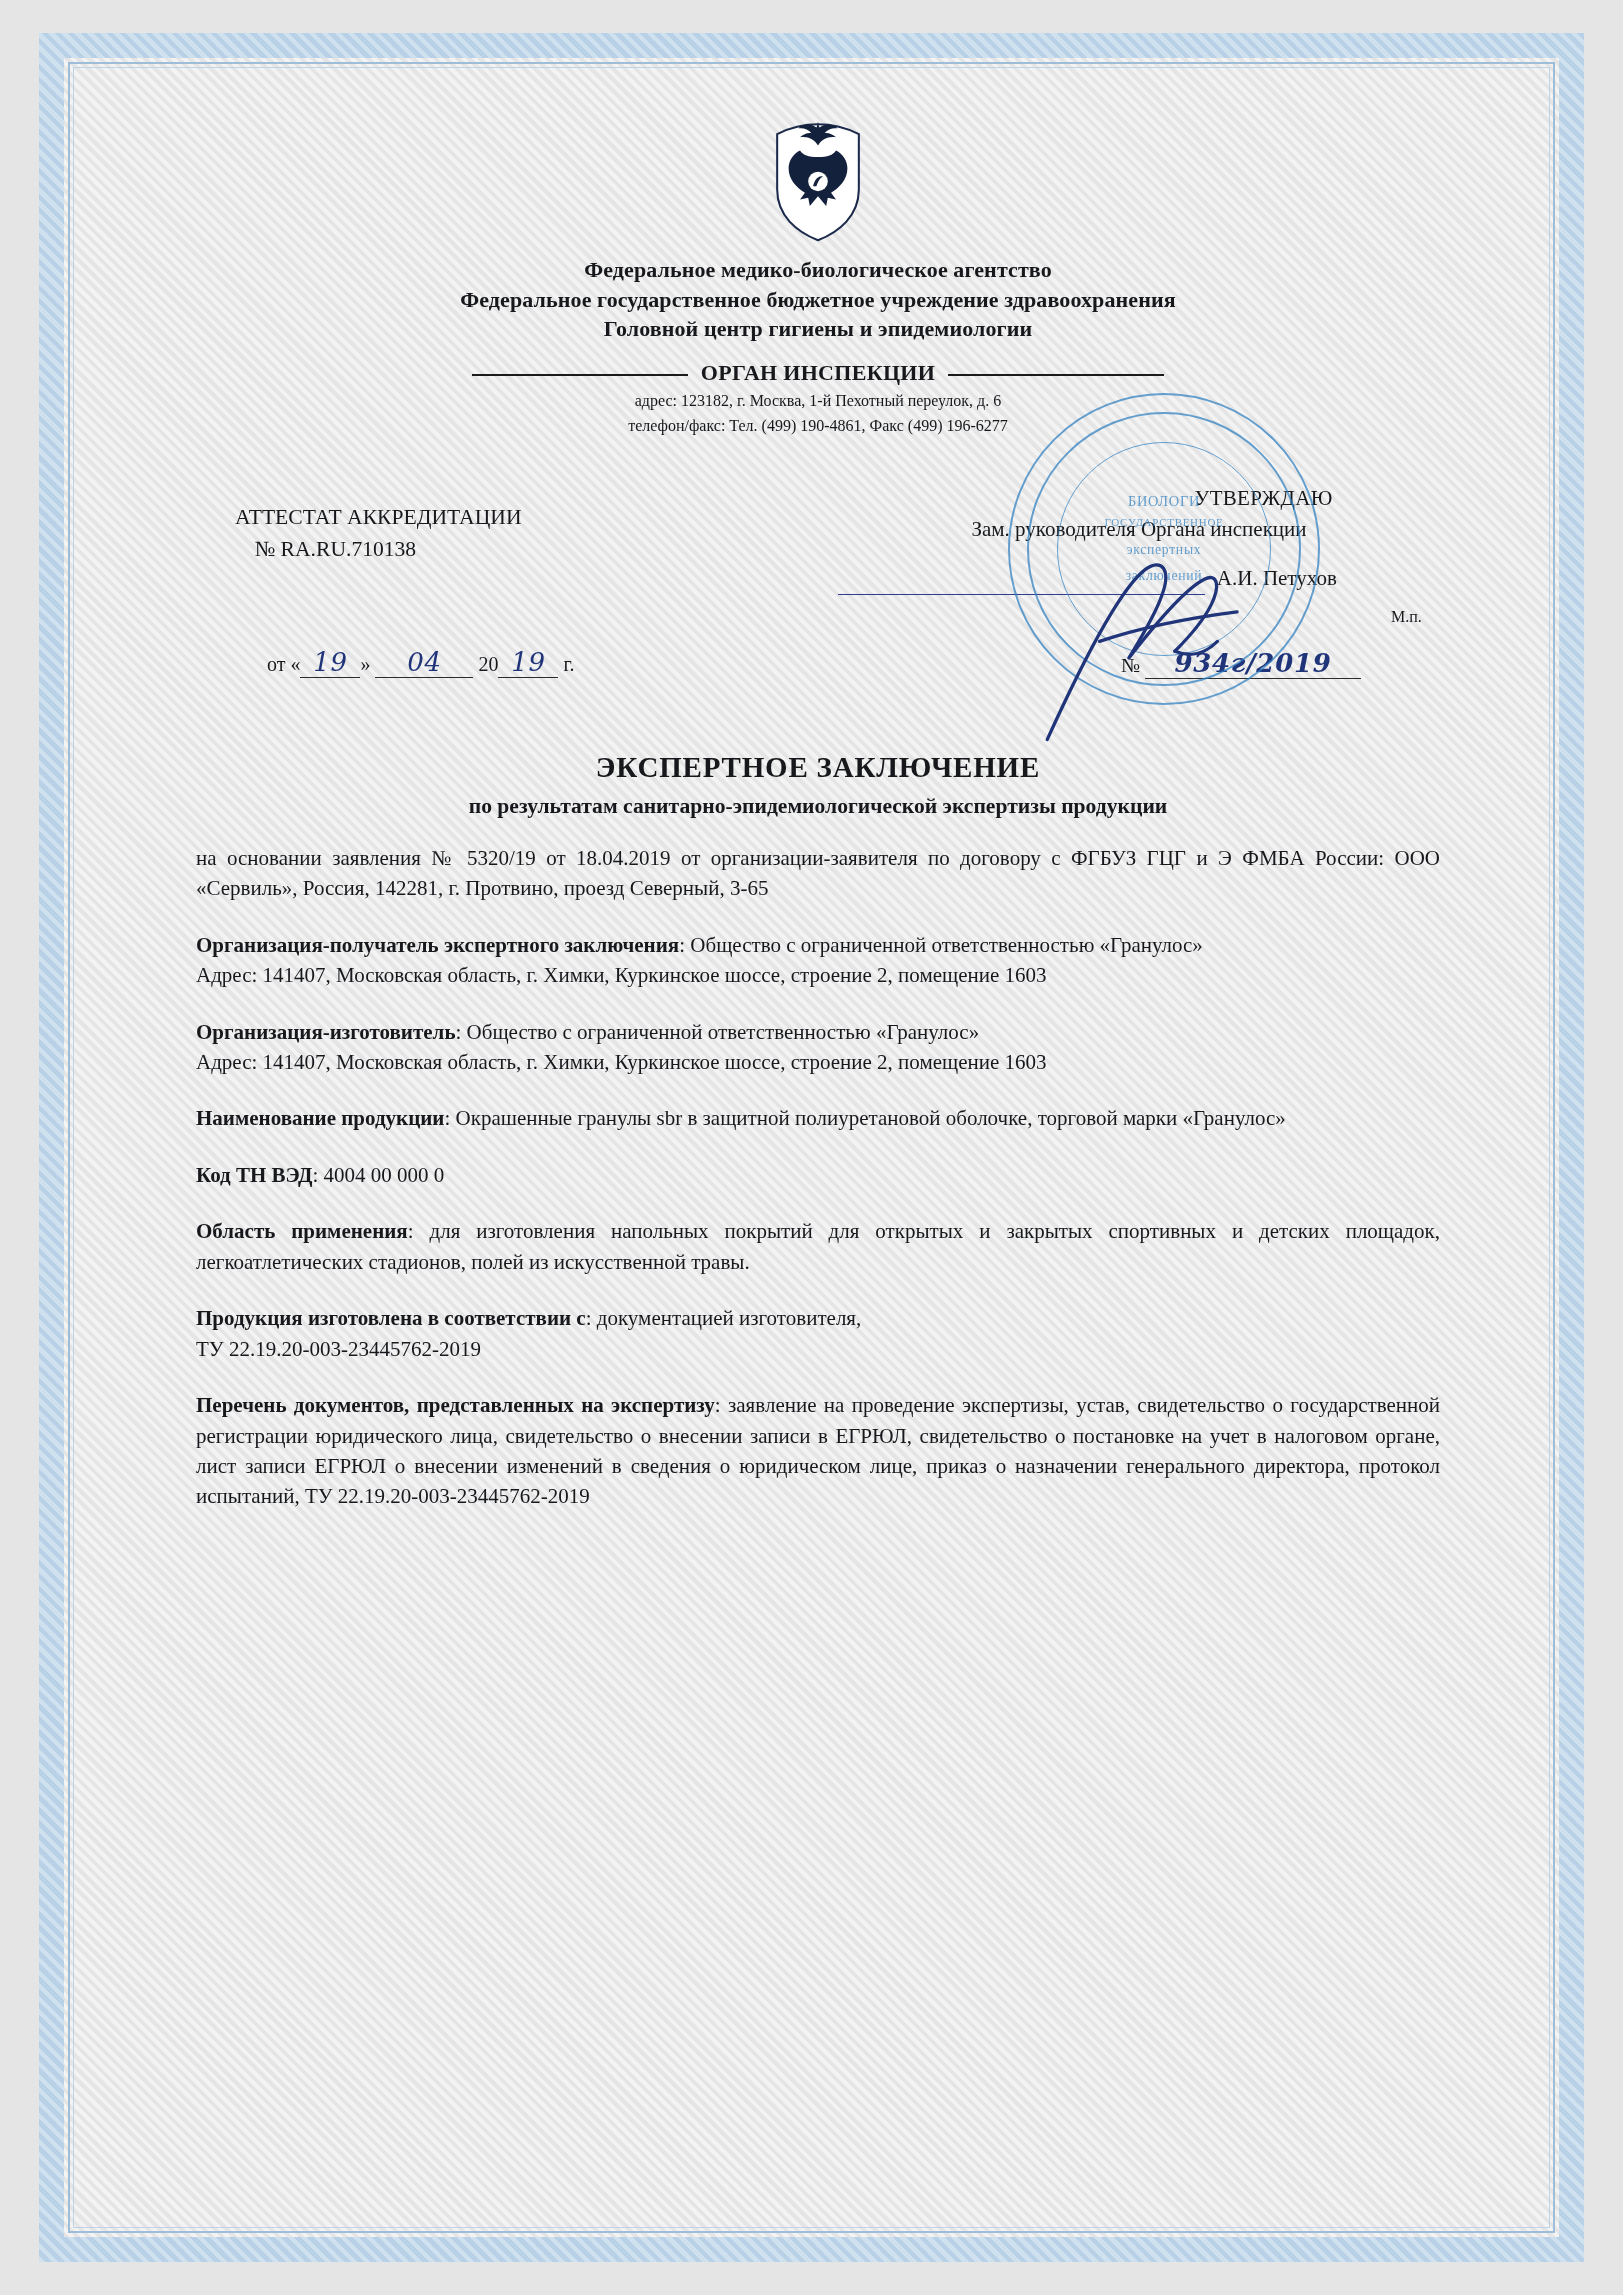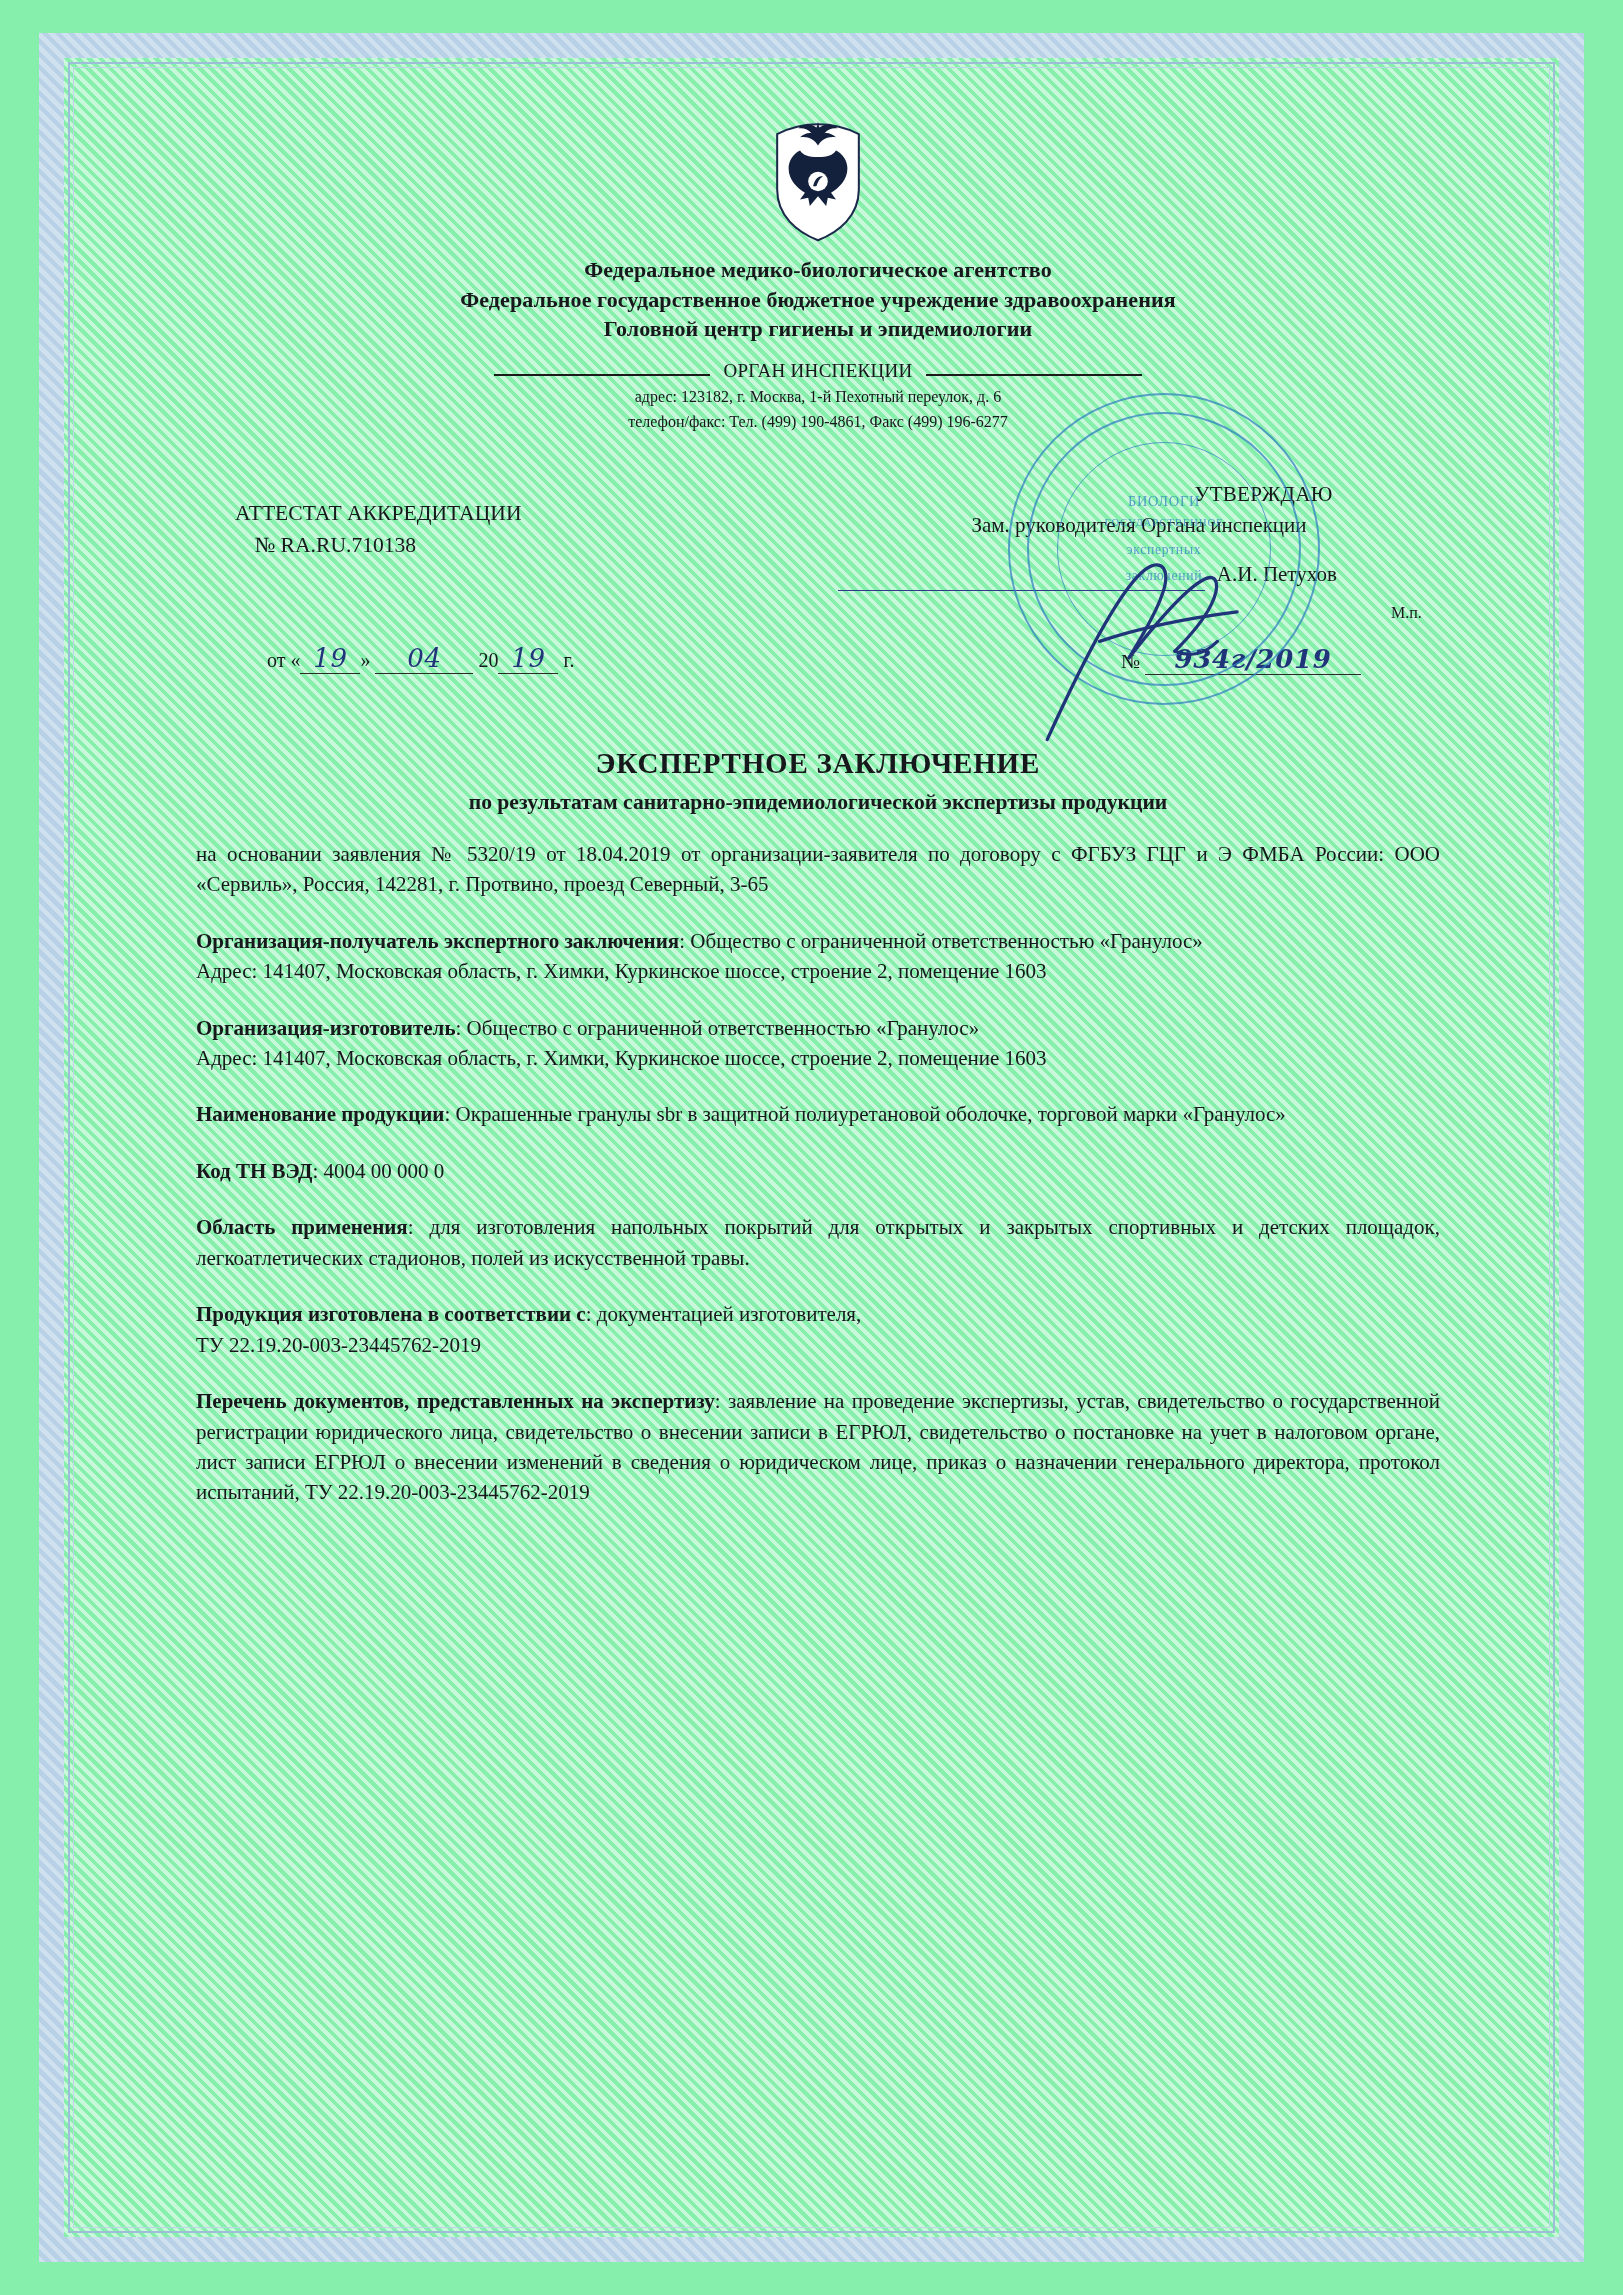--- a/index.html
+++ b/index.html
@@ -8,21 +8,21 @@
     background: #ffffff;
   }
   body {
     font-family: "Liberation Serif", serif;
     color: #16181c;
   }
   .page {
     position: relative;
     width: 1623px;
     height: 2295px;
-    background: #86efac;
+    background: #e5e5e5;
     box-sizing: border-box;
     overflow: hidden;
   }
   
   .frame-outer {
     position: absolute;
     left: 39px;
     top: 33px;
     right: 39px;
     bottom: 33px;
@@ -87,22 +87,22 @@
     line-height: 1.33;
     letter-spacing: 0.1px;
   }
 
   .organ-block {
     position: relative;
     margin-top: 17px;
     text-align: center;
   }
   .organ-title {
-    font-weight: normal;
-    font-size: 19px;
+    font-weight: bold;
+    font-size: 22px;
     letter-spacing: 0.3px;
     display: inline-block;
     position: relative;
   }
   .organ-rule {
     position: absolute;
     top: 14.4px;
     height: 1.3px;
     background: #1a1a1a;
     width: 216px;

